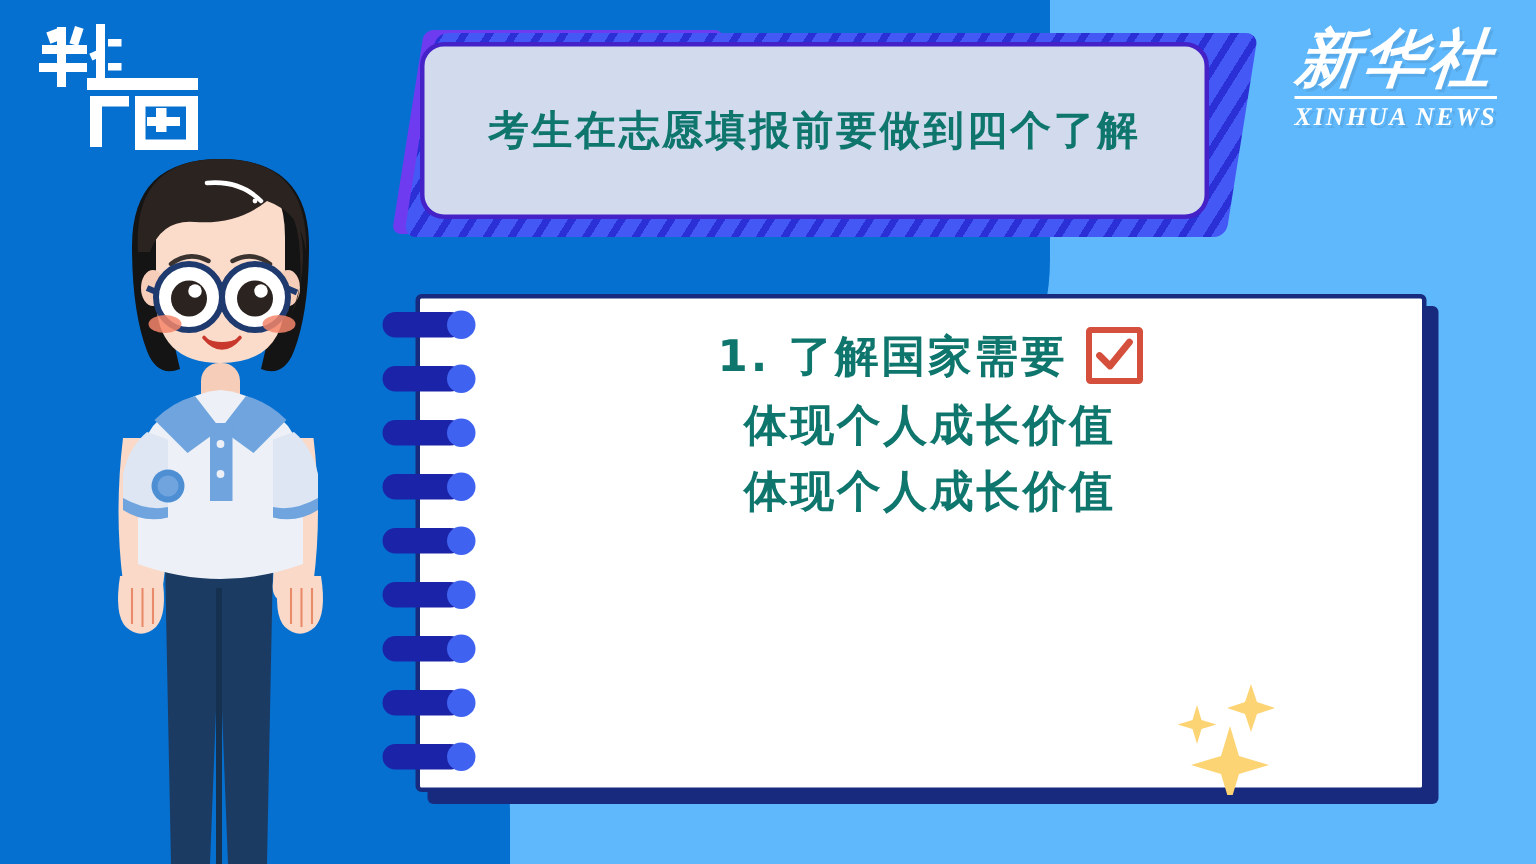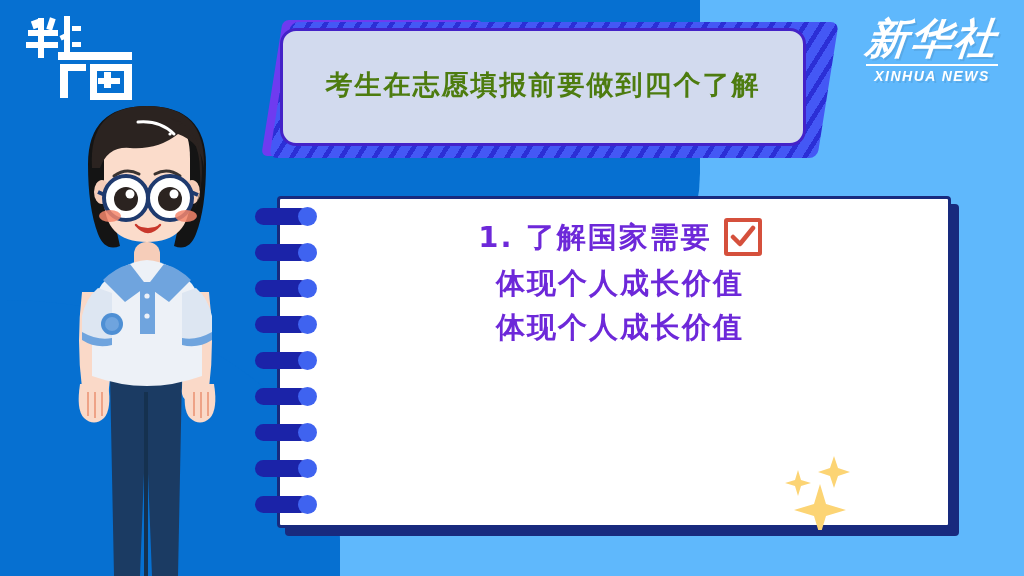--- a/index.html
+++ b/index.html
@@ -55,25 +55,26 @@
     transform: skewX(-6deg);
     display: block;
   }
   .xinhua .sep {
     display: block;
     height: 2px;
     background: #fff;
     margin: 4px 0 3px 0;
   }
   .xinhua .en {
-    font-size: 14px;
+    font-size: 17px;
     font-weight: 700;
     font-style: italic;
     letter-spacing: 1.5px;
     display: block;
+    font-family: Liberation Serif, serif;
   }
   
   .banner-wrap {
     position: absolute;
     left: 266px; top: 12px;
     width: 570px; height: 148px;
   }
   
   .banner-back-purple {
     position: absolute;
@@ -103,27 +104,27 @@
     background: #D2DAEE;
     border: 3px solid #4422C8;
     border-radius: 16px;
     display: flex;
     flex-direction: column;
     align-items: center;
     justify-content: center;
     padding: 4px 16px;
   }
   .banner-line {
-    color: #4d7c0f;
+    color: #0f766e;
     font-size: 27px;
     font-weight: 700;
     letter-spacing: 2px;
     line-height: 1.35;
     white-space: nowrap;
-    font-family: Liberation Mono, monospace;
+    font-family: Liberation Serif, serif;
   }
   
   .character {
     position: absolute;
     left: 42px; top: 92px;
     width: 210px; height: 484px;
   }
   .character svg { display:block; }
   
   .card-shadow {
@@ -148,21 +149,21 @@
     text-align: center;
   }
   .line1 {
     display: flex;
     align-items: center;
     justify-content: center;
     gap: 12px;
     margin-bottom: 2px;
   }
   .card-line {
-    color: #6d28d9;
+    color: #0f766e;
     font-size: 29px;
     font-weight: 700;
     letter-spacing: 2px;
     line-height: 1.52;
     white-space: nowrap;
     font-family: "DejaVu Sans", "Liberation Sans", sans-serif;
   }
   .checkbox {
     width: 38px; height: 38px;
     border: 4px solid #D5503C;

